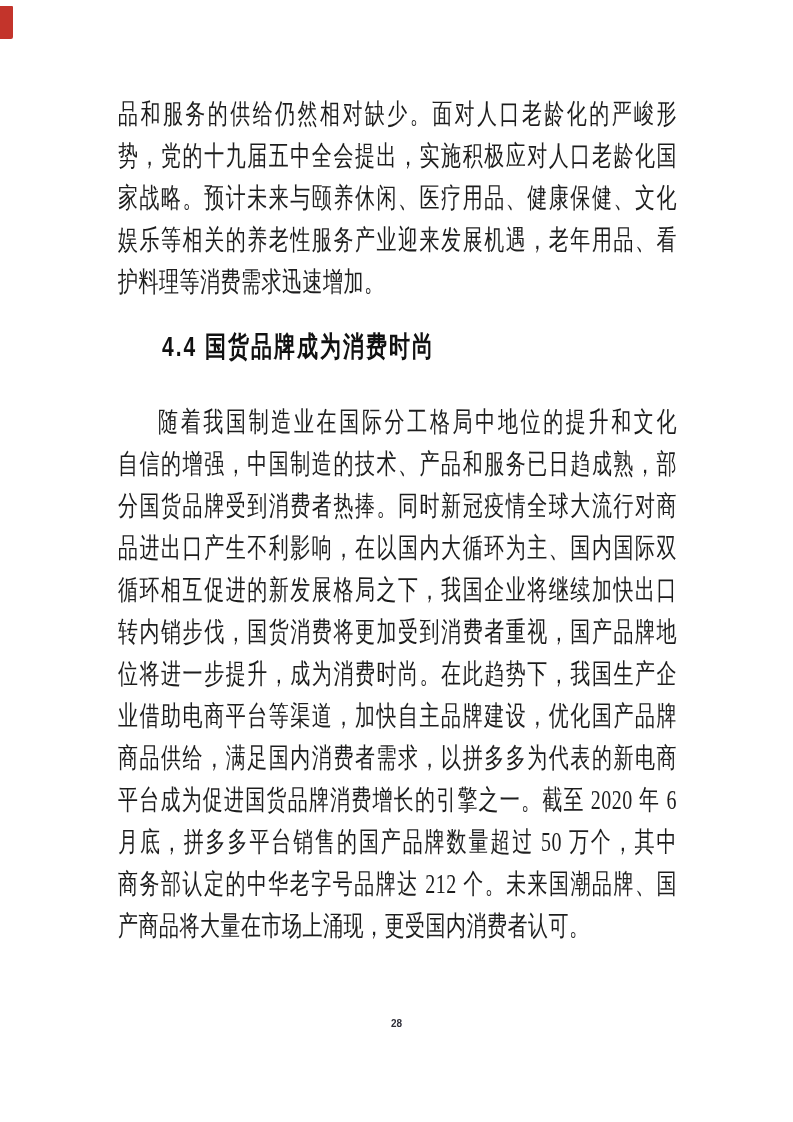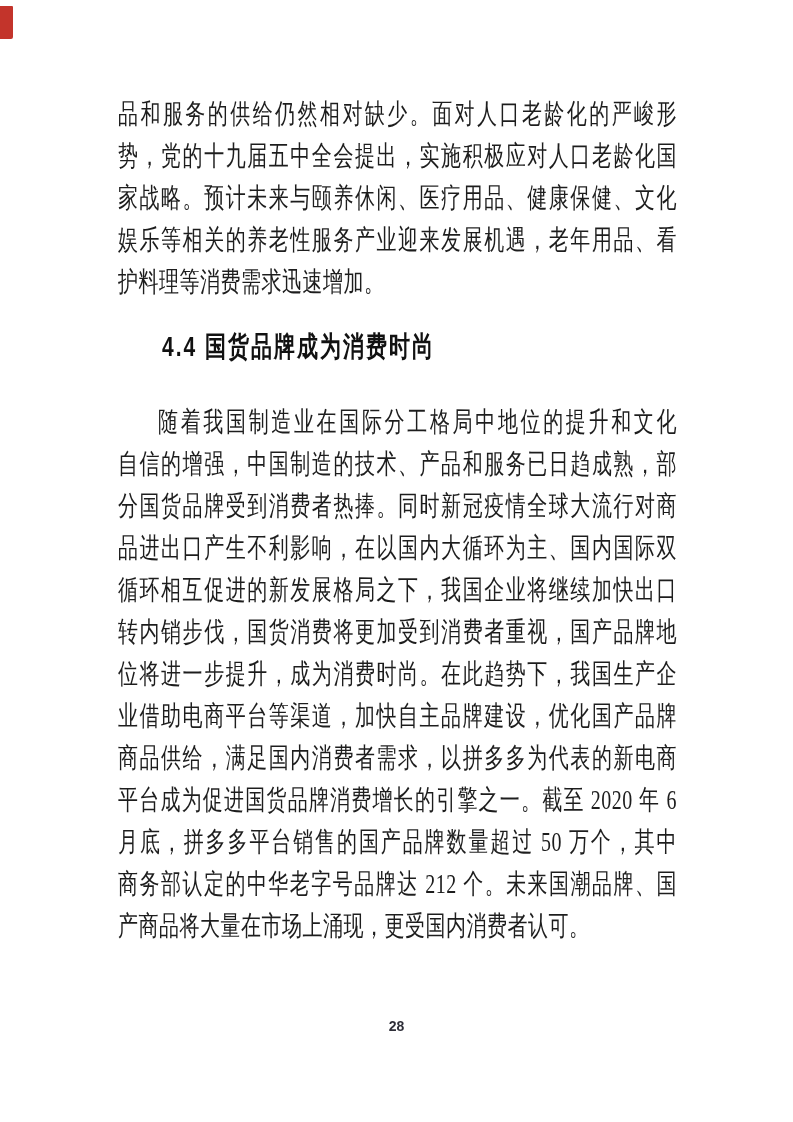--- a/index.html
+++ b/index.html
@@ -56,21 +56,21 @@
     color: #111111;
   }
   .para2 { margin-top: 32px; }
   .page-number {
     position: absolute;
     left: 0;
     top: 1018px;
     width: 793px;
     text-align: center;
     font-family: "Liberation Sans", "DejaVu Sans", sans-serif;
-    font-size: 14px;
+    font-size: 10px;
     font-weight: bold;
     color: #2e2e38;
   }
 </style>
 </head>
 <body>
 
 <div class="page">
 
   <div class="corner-mark"></div>

